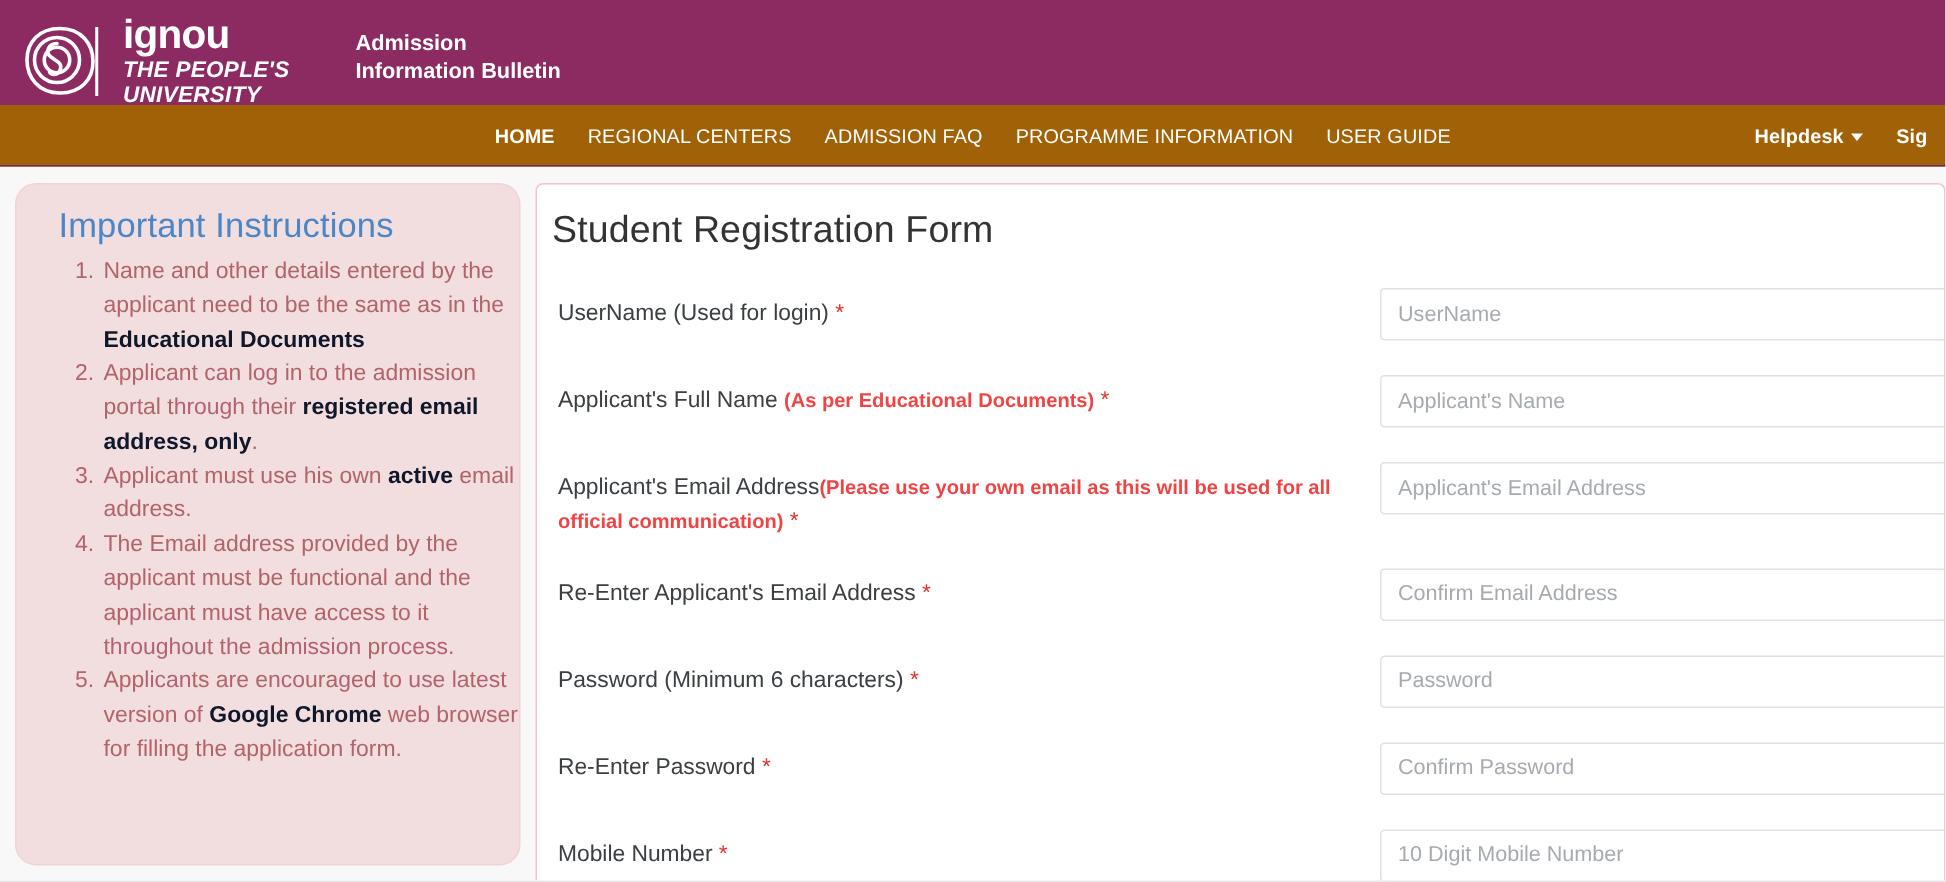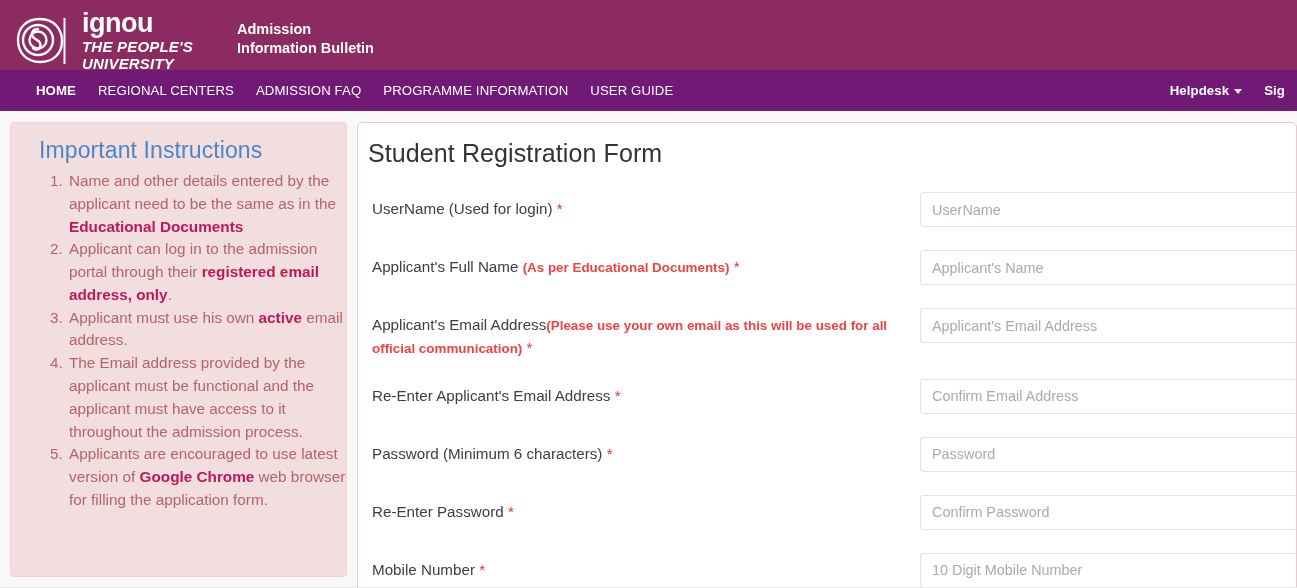--- a/index.html
+++ b/index.html
@@ -53,27 +53,28 @@
     margin-left: 30px;
     color: #fff;
     font-size: 14.5px;
     font-weight: bold;
     line-height: 1.35;
     padding-bottom: 4px;
   }
 
   
   .navbar {
-    background: #701a75;
+    background: #a16207;
     height: 41px;
     display: flex;
     align-items: center;
     padding: 0 14px 0 36px;
     position: relative;
     border-bottom: 1px solid #7a2455;
+    justify-content: center;
   }
   .nav-left { display: flex; align-items: center; gap: 0; }
   .nav-link {
     color: #ffffff;
     font-size: 13.2px;
     text-decoration: none;
     padding: 0 18px 0 0;
     margin-right: 4px;
     white-space: nowrap;
     cursor: pointer;
@@ -110,42 +111,42 @@
     align-items: flex-start;
     height: 476px;
   }
 
   
   .instructions {
     width: 337px;
     flex: none;
     background: #f2dede;
     border: 1px solid #f0d4d4;
-    border-radius: 4px;
+    border-radius: 14px;
     padding: 14px 0 16px 16px;
     height: 455px;
     overflow: hidden;
   }
   .instructions h2 {
     margin: 0 0 6px 12px;
     font-size: 23px;
     font-weight: normal;
     color: #4a86c8;
     letter-spacing: 0.1px;
   }
   .instructions ol {
     margin: 0;
     padding-left: 40px;
     color: #b2636b;
     font-size: 15.3px;
     line-height: 1.49;
   }
   .instructions li { margin-bottom: 0; padding-left: 2px; }
   .instructions b {
-    color: #be185d;
+    color: #0f172a;
     font-weight: bold;
   }
   .instructions .plain { color: #b2636b; font-weight: normal; }
 
   
   .form-card {
     flex: 1;
     background: #ffffff;
     border: 1px solid #f2c4cd;
     border-radius: 5px;

